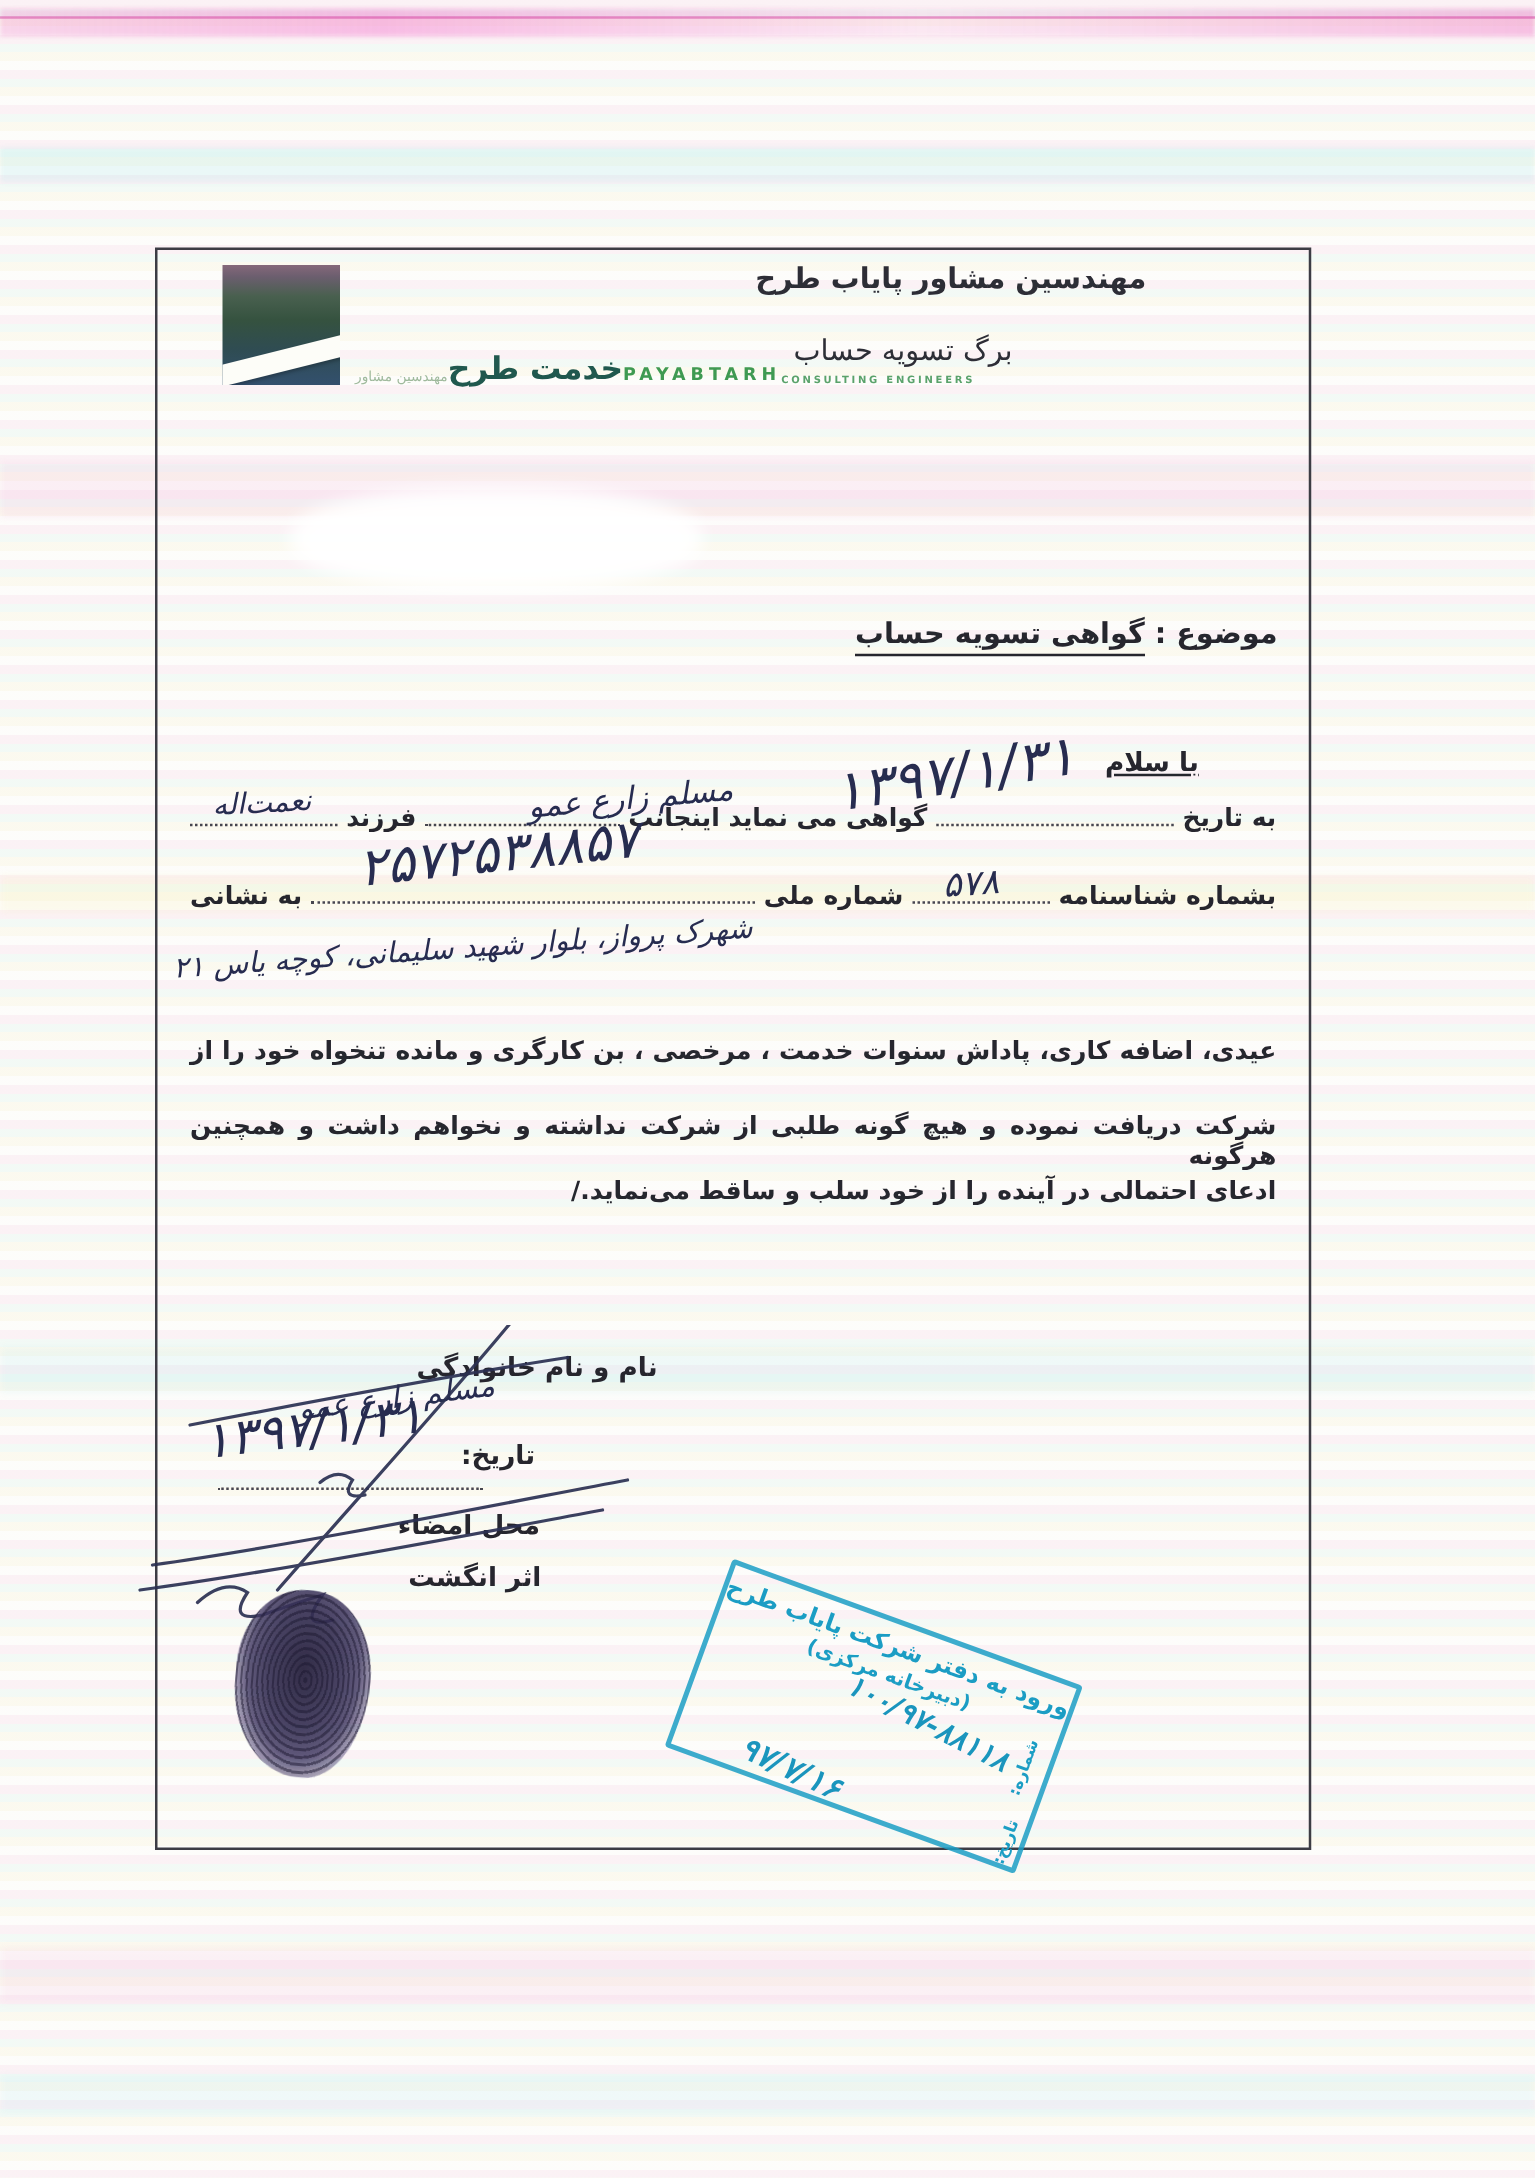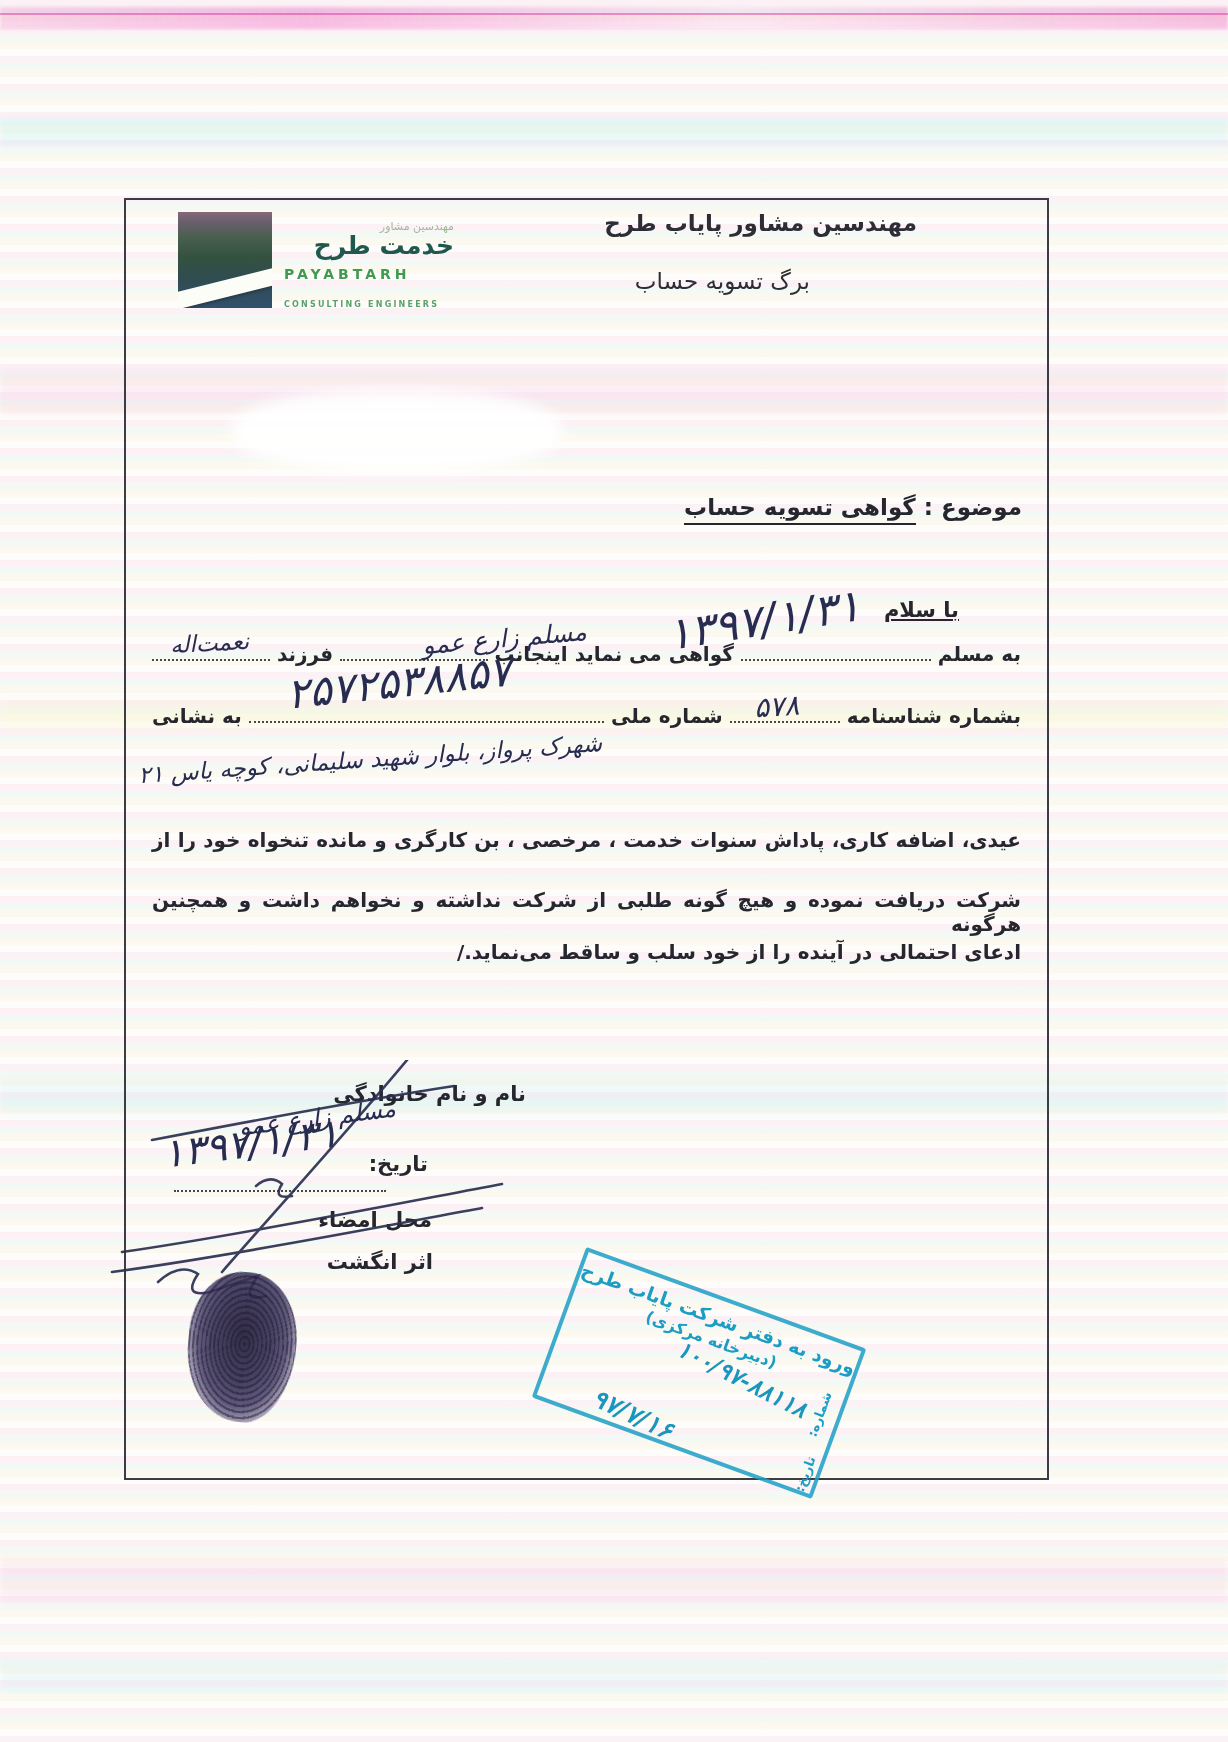--- a/index.html
+++ b/index.html
@@ -24,21 +24,21 @@
   #band6{top:1558px;height:44px;background:rgba(244,170,215,.14);filter:blur(3px);}
   #band7{top:1660px;height:30px;background:rgba(160,228,238,.14);filter:blur(3px);}
 
   .frame{position:absolute;left:124px;top:198px;width:921px;height:1278px;border:2px solid #3c3c44;}
 
   
   .logo{position:absolute;left:52px;top:12px;display:flex;gap:12px;}
   .logo-square{width:94px;height:96px;position:relative;overflow:hidden;flex:0 0 auto;
     background:linear-gradient(180deg,#85687a 0%,#6b5e6e 10%,#49604f 26%,#35523f 46%,#2f4c52 70%,#33506e 100%);}
   .logo-stripe{position:absolute;left:-14px;bottom:12px;width:132px;height:17px;background:#fdfdf8;transform:rotate(-14deg);box-shadow:0 2px 3px rgba(0,0,0,.25);}
-  .logo-text{display:flex;flex-direction:column;align-items:flex-start;padding-top:8px;min-width:170px;}
+  .logo-text{display:flex;flex-direction:row;align-items:flex-end;padding-top:8px;min-width:170px;}
   .logo-fa-tag{font-size:11px;color:#8fae8c;direction:rtl;align-self:flex-end;opacity:.85;}
   .logo-fa-name{font-size:25px;font-weight:800;color:#20584e;direction:rtl;align-self:flex-end;line-height:1.05;}
   .logo-en-name{font-size:14px;font-weight:800;color:#3f9a52;letter-spacing:4px;margin-top:7px;}
   .logo-en-tag{font-size:8px;font-weight:700;color:#5aa26b;letter-spacing:2.2px;margin-top:18px;}
 
   .printed{color:#26262e;font-weight:700;direction:rtl;}
   #company-title{position:absolute;right:130px;top:10px;font-size:23px;font-weight:800;direction:rtl;color:#2d2d36;white-space:nowrap;}
   #form-title{position:absolute;right:237px;top:68px;font-size:23px;font-weight:400;direction:rtl;color:#2d2d36;white-space:nowrap;text-align:center;}
 
   #whiteout{position:absolute;left:106px;top:190px;width:330px;height:82px;background:rgba(255,255,255,.92);border-radius:45%;filter:blur(7px);}
@@ -124,21 +124,21 @@
   <div id="whiteout"></div>
 
   <div id="subject">
     <span>موضوع :</span>
     <span class="subject-value">گواهی تسویه حساب</span>
   </div>
 
   <div id="salutation" class="printed">با سلام</div>
 
   <div class="pline" style="top:442px;">
-    <span>به مسلم</span>
+    <span>به تاریخ</span>
     <span class="dots" style="width:190px;"></span>
     <span>گواهی می نماید اینجانب</span>
     <span class="dots d-grow"></span>
     <span>فرزند</span>
     <span class="dots" style="width:118px;"></span>
   </div>
 
   <div class="pline" style="top:504px;">
     <span>بشماره شناسنامه</span>
     <span class="dots" style="width:110px;"></span>

